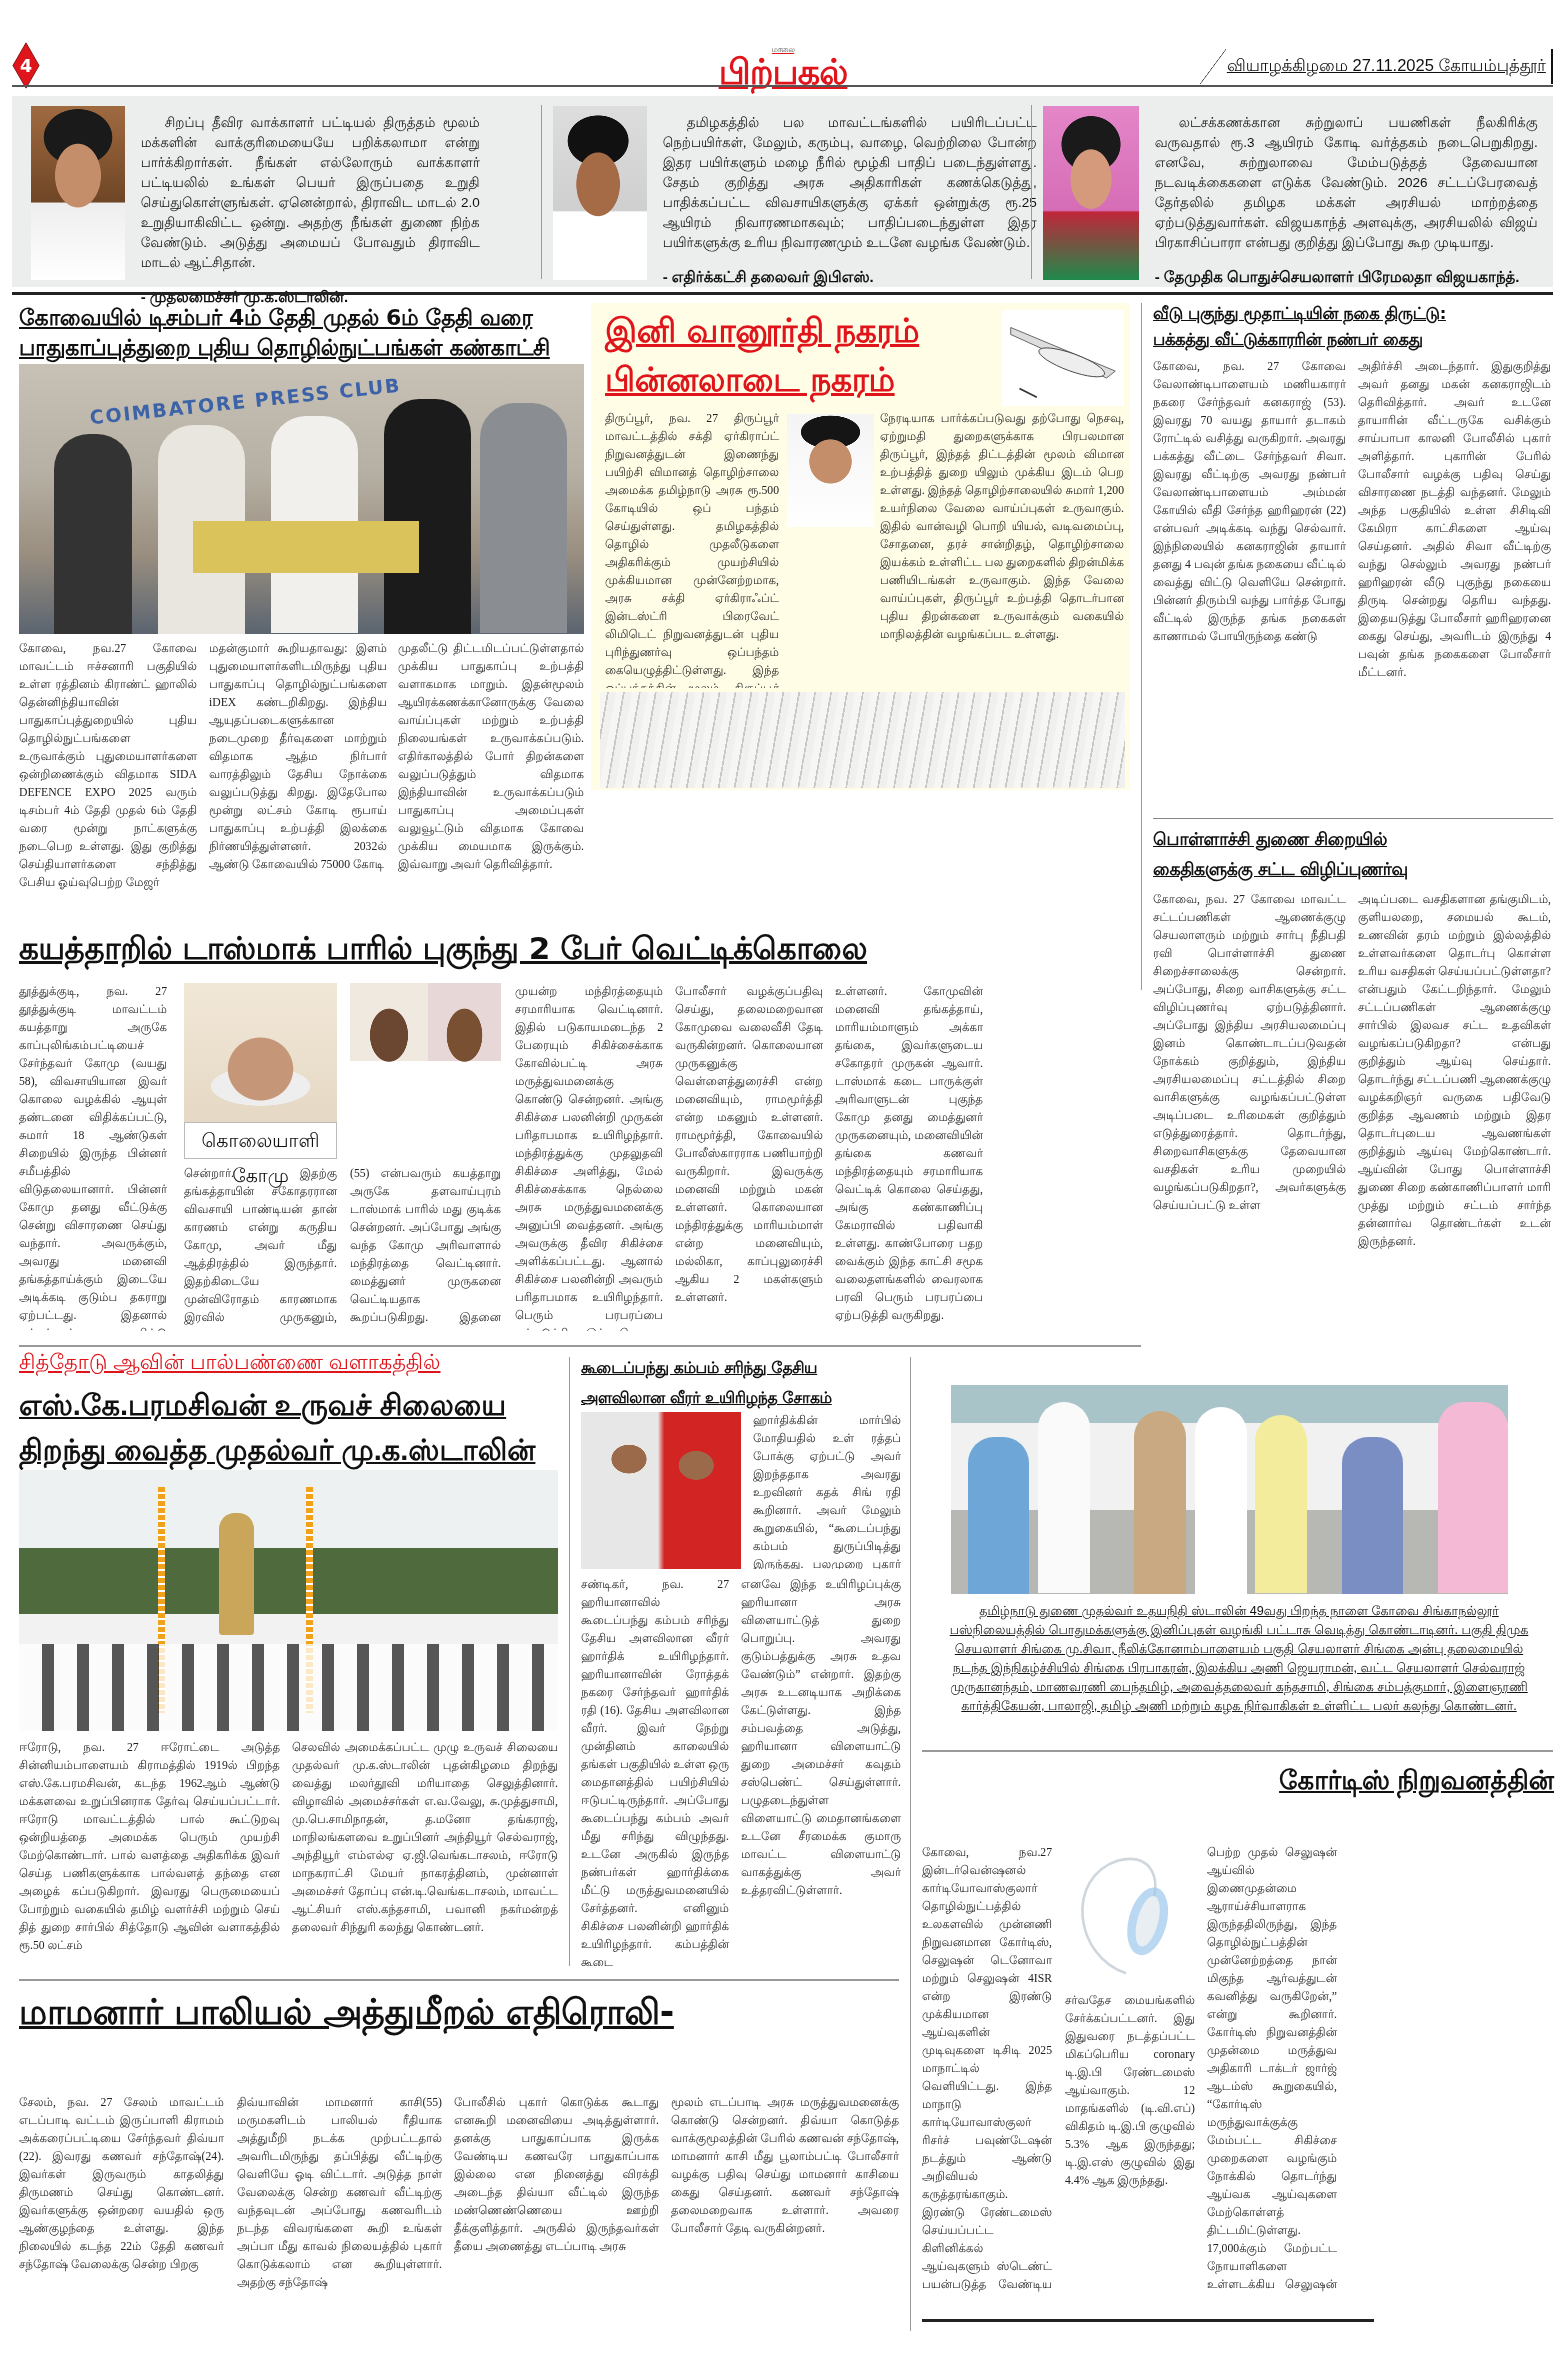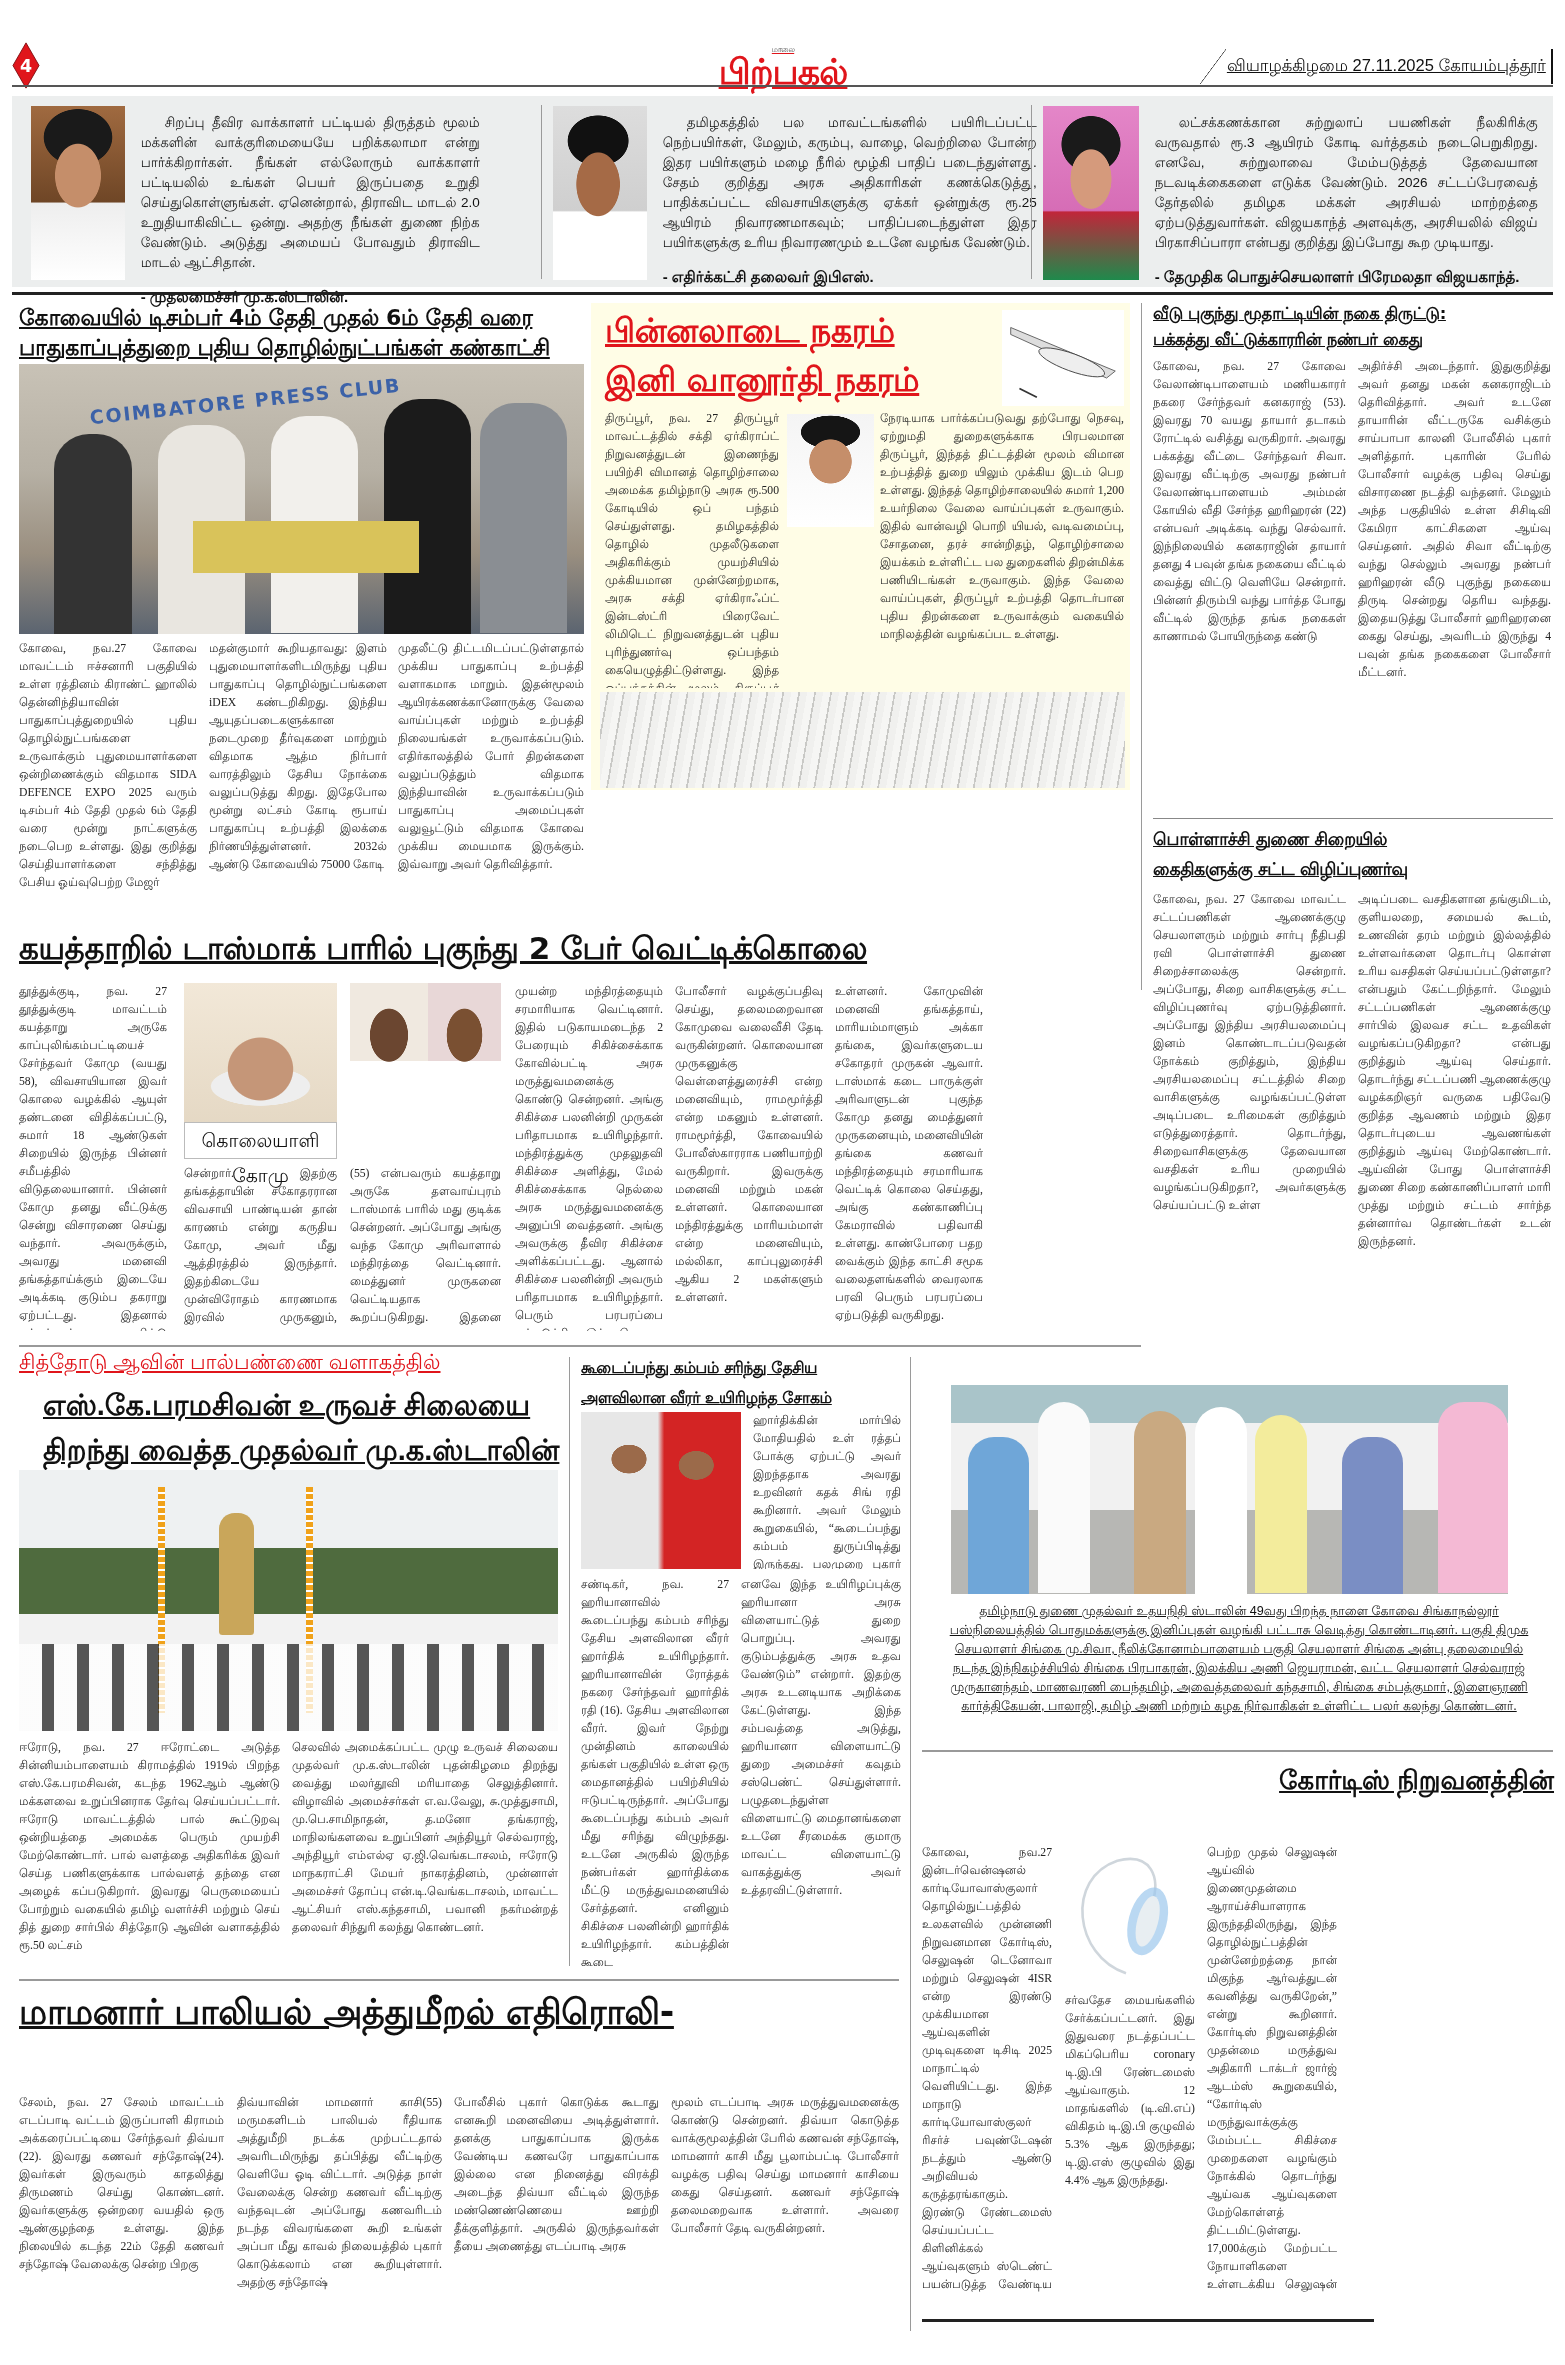--- a/index.html
+++ b/index.html
@@ -90,22 +90,22 @@
   <div style="position:absolute;left:365px;top:35px;width:87px;height:235px;background:#1b1b1b;border-radius:35px 35px 0 0;"></div>
   <div style="position:absolute;left:461px;top:39px;width:87px;height:230px;background:#8a8e93;border-radius:35px 35px 0 0;"></div>
   <div style="position:absolute;left:174px;top:157px;width:226px;height:52px;background:#d9c35a;"></div>
 </div>
 <div class="col body-text" style="left:19px;top:640px;width:178px;height:348px;">கோவை, நவ.27 கோவை மாவட்டம் ஈச்சனாரி பகுதியில் உள்ள ரத்தினம் கிராண்ட் ஹாலில் தென்னிந்தியாவின் பாதுகாப்புத்துறையில் புதிய தொழில்நுட்பங்களை உருவாக்கும் புதுமையாளர்களை ஒன்றிணைக்கும் விதமாக SIDA DEFENCE EXPO 2025 வரும் டிசம்பர் 4ம் தேதி முதல் 6ம் தேதி வரை மூன்று நாட்களுக்கு நடைபெற உள்ளது. இது குறித்து செய்தியாளர்களை சந்தித்து பேசிய ஓய்வுபெற்ற மேஜர்</div>
 <div class="col body-text" style="left:209px;top:640px;width:178px;height:348px;">மதன்குமார் கூறியதாவது: இளம் புதுமையாளர்களிடமிருந்து புதிய பாதுகாப்பு தொழில்நுட்பங்களை iDEX கண்டறிகிறது. இந்திய ஆயுதப்படைகளுக்கான நடைமுறை தீர்வுகளை மாற்றும் விதமாக ஆத்ம நிர்பார் வாரத்திலும் தேசிய நோக்கை வலுப்படுத்து கிறது. இதேபோல மூன்று லட்சம் கோடி ரூபாய் பாதுகாப்பு உற்பத்தி இலக்கை நிர்ணயித்துள்ளனர். 2032ல் ஆண்டு கோவையில் 75000 கோடி</div>
 <div class="col body-text" style="left:398px;top:640px;width:186px;height:348px;">முதலீட்டு திட்டமிடப்பட்டுள்ளதால் முக்கிய பாதுகாப்பு உற்பத்தி வளாகமாக மாறும். இதன்மூலம் ஆயிரக்கணக்கானோருக்கு வேலை வாய்ப்புகள் மற்றும் உற்பத்தி நிலையங்கள் உருவாக்கப்படும். எதிர்காலத்தில் போர் திறன்களை வலுப்படுத்தும் விதமாக இந்தியாவின் உருவாக்கப்படும் பாதுகாப்பு அமைப்புகள் வலுவூட்டும் விதமாக கோவை முக்கிய மையமாக இருக்கும். இவ்வாறு அவர் தெரிவித்தார்.</div>
 
 <div class="abs yellow-box"></div>
 <div class="abs hl" style="left:605px;top:306px;width:383px;font-size:33px;line-height:49px;color:#e0151b;">
+  <div>இனி வானூர்தி நகரம்</div>
   <div>பின்னலாடை நகரம்</div>
-  <div>இனி வானூர்தி நகரம்</div>
 </div>
 <div class="img" style="left:1002px;top:310px;width:122px;height:96px;background:#fff;">
   <svg viewBox="0 0 140 110" width="122" height="96">
     <polygon points="10,20 130,70 120,78 10,28" fill="#ddd" stroke="#555"></polygon>
     <ellipse cx="80" cy="60" rx="40" ry="10" fill="#eee" stroke="#444" transform="rotate(20 80 60)"></ellipse>
     <line x1="20" y1="90" x2="40" y2="100" stroke="#333" stroke-width="2"></line>
   </svg>
 </div>
 <div class="img" style="left:787px;top:414px;width:87px;height:113px;background:radial-gradient(ellipse 40% 32% at 50% 42%, #c58e6a 0 60%, transparent 62%), radial-gradient(ellipse 42% 18% at 50% 16%, #151515 0 80%, transparent 82%), linear-gradient(#f4f4f4, #fff);"></div>
 <div class="col body-text" style="left:605px;top:410px;width:174px;height:278px;">திருப்பூர், நவ. 27 திருப்பூர் மாவட்டத்தில் சக்தி ஏர்கிராப்ட் நிறுவனத்துடன் இணைந்து பயிற்சி விமானத் தொழிற்சாலை அமைக்க தமிழ்நாடு அரசு ரூ.500 கோடியில் ஒப் பந்தம் செய்துள்ளது. தமிழகத்தில் தொழில் முதலீடுகளை அதிகரிக்கும் முயற்சியில் முக்கியமான முன்னேற்றமாக, அரசு சக்தி ஏர்கிராஃப்ட் இன்டஸ்ட்ரி பிரைவேட் லிமிடெட் நிறுவனத்துடன் புதிய புரிந்துணர்வு ஒப்பந்தம் கையெழுத்திட்டுள்ளது. இந்த ஒப்பந்தத்தின் மூலம், திருப்பூர் மாவட்டத்தில் இந்தியாவில் முதன்முறையாக 2 அல்லது 4 இருக்கைப் பயிற்சி விமானங்களைத் தயாரிக்கும் தனித்துவமான தொழிற்சாலை நிறுவப்பட உள்ளது. இந்த திட்டத்திற்காக சுமார் ரூ.500 கோடி முதலீடு செய்யப்பட உள்ளது.</div>
@@ -137,21 +137,21 @@
 <div class="img" style="left:428px;top:983px;width:73px;height:174px;background:radial-gradient(ellipse 40% 25% at 50% 30%, #7a5032 0 60%, transparent 62%), linear-gradient(#e8d7d7 0 45%, #fff 45% 100%);"></div>
 <div class="col body-text" style="left:184px;top:1165px;width:153px;height:165px;">சென்றார். இதற்கு தங்கத்தாயின் சகோதரரான விவசாயி பாண்டியன் தான் காரணம் என்று கருதிய கோமு, அவர் மீது ஆத்திரத்தில் இருந்தார். இதற்கிடையே முன்விரோதம் காரணமாக இரவில் முருகனும், அவருடைய நண்பர்களும், மந்திரம் தங்கை மாரியம்மாளின் கணவரான விவசாயி மந்திரம்</div>
 <div class="col body-text" style="left:350px;top:1165px;width:151px;height:165px;">(55) என்பவரும் கயத்தாறு அருகே தளவாய்புரம் டாஸ்மாக் பாரில் மது குடிக்க சென்றனர். அப்போது அங்கு வந்த கோமு அரிவாளால் மந்திரத்தை வெட்டினார். மைத்துனர் முருகனை வெட்டியதாக கூறப்படுகிறது. இதனை தடுக்க</div>
 <div class="col body-text" style="left:515px;top:983px;width:148px;height:348px;">முயன்ற மந்திரத்தையும் சரமாரியாக வெட்டினார். இதில் படுகாயமடைந்த 2 பேரையும் சிகிச்சைக்காக கோவில்பட்டி அரசு மருத்துவமனைக்கு கொண்டு சென்றனர். அங்கு சிகிச்சை பலனின்றி முருகன் பரிதாபமாக உயிரிழந்தார். மந்திரத்துக்கு முதலுதவி சிகிச்சை அளித்து, மேல் சிகிச்சைக்காக நெல்லை அரசு மருத்துவமனைக்கு அனுப்பி வைத்தனர். அங்கு அவருக்கு தீவிர சிகிச்சை அளிக்கப்பட்டது. ஆனால் சிகிச்சை பலனின்றி அவரும் பரிதாபமாக உயிரிழந்தார். பெரும் பரபரப்பை ஏற்படுத்திய இந்த கொலை குறித்து கயத்தாறு</div>
 <div class="col body-text" style="left:675px;top:983px;width:148px;height:348px;">போலீசார் வழக்குப்பதிவு செய்து, தலைமறைவான கோமுவை வலைவீசி தேடி வருகின்றனர். கொலையான முருகனுக்கு வெள்ளைத்துரைச்சி என்ற மனைவியும், ராமமூர்த்தி என்ற மகனும் உள்ளனர். ராமமூர்த்தி, கோவையில் போலீஸ்காரராக பணியாற்றி வருகிறார். இவருக்கு மனைவி மற்றும் மகன் உள்ளனர். கொலையான மந்திரத்துக்கு மாரியம்மாள் என்ற மனைவியும், மல்லிகா, காப்புலுரைச்சி ஆகிய 2 மகள்களும் உள்ளனர்.</div>
 <div class="col body-text" style="left:835px;top:983px;width:148px;height:348px;">உள்ளனர். கோமுவின் மனைவி தங்கத்தாய், மாரியம்மாளும் அக்கா தங்கை, இவர்களுடைய சகோதரர் முருகன் ஆவார். டாஸ்மாக் கடை பாருக்குள் அரிவாளுடன் புகுந்த கோமு தனது மைத்துனர் முருகனையும், மனைவியின் தங்கை கணவர் மந்திரத்தையும் சரமாரியாக வெட்டிக் கொலை செய்தது, அங்கு கண்காணிப்பு கேமராவில் பதிவாகி உள்ளது. காண்போரை பதற வைக்கும் இந்த காட்சி சமூக வலைதளங்களில் வைரலாக பரவி பெரும் பரபரப்பை ஏற்படுத்தி வருகிறது.</div>
 
 <div class="rule" style="left:19px;top:1345px;width:1122px;height:1.7px;background:#999;"></div>
 
 <div class="abs" style="left:19px;top:1350px;width:539px;font-family:'Liberation Sans',sans-serif;font-size:21px;color:#e0151b;font-stretch:condensed;">சித்தோடு ஆவின் பால்பண்ணை வளாகத்தில்</div>
-<div class="abs" style="left:19px;top:1383px;width:557px;font-family:'Liberation Sans',sans-serif;font-weight:bold;font-size:29px;line-height:45px;margin-left:24px;">
+<div class="abs" style="left:19px;top:1383px;width:557px;font-family:'Liberation Sans',sans-serif;font-weight:bold;font-size:29px;line-height:45px;">
   <div>எஸ்.கே.பரமசிவன் உருவச் சிலையை</div>
   <div>திறந்து வைத்த முதல்வர் மு.க.ஸ்டாலின்</div>
 </div>
 <div class="img" style="left:19px;top:1470px;width:539px;height:261px;background:linear-gradient(to bottom,#eef1f2 0 30%,#4f6b3e 30% 55%,#f2f2f2 55% 100%);">
   <div style="position:absolute;left:200px;top:43px;width:35px;height:122px;background:#c9a65a;border-radius:15.7px 15.7px 3.5px 3.5px;"></div>
   <div style="position:absolute;left:139px;top:17.4px;width:7px;height:226px;background:repeating-linear-gradient(#f0a21a 0 5.2px,#fff 5.2px 7px);"></div>
   <div style="position:absolute;left:287px;top:17.4px;width:7px;height:226px;background:repeating-linear-gradient(#f0a21a 0 5.2px,#fff 5.2px 7px);"></div>
   <div style="position:absolute;left:0;top:174px;width:539px;height:87px;background:repeating-linear-gradient(90deg,#fff 0 22.6px,#222 22.6px 35px);opacity:.75;"></div>
 </div>
 <div class="col body-text" style="left:19px;top:1739px;width:261px;height:226px;">ஈரோடு, நவ. 27 ஈரோட்டை அடுத்த சின்னியம்பாளையம் கிராமத்தில் 1919ல் பிறந்த எஸ்.கே.பரமசிவன், கடந்த 1962ஆம் ஆண்டு மக்களவை உறுப்பினராக தேர்வு செய்யப்பட்டார். ஈரோடு மாவட்டத்தில் பால் கூட்டுறவு ஒன்றியத்தை அமைக்க பெரும் முயற்சி மேற்கொண்டார். பால் வளத்தை அதிகரிக்க இவர் செய்த பணிகளுக்காக பால்வளத் தந்தை என அழைக் கப்படுகிறார். இவரது பெருமையைப் போற்றும் வகையில் தமிழ் வளர்ச்சி மற்றும் செய் தித் துறை சார்பில் சித்தோடு ஆவின் வளாகத்தில் ரூ.50 லட்சம்</div>

